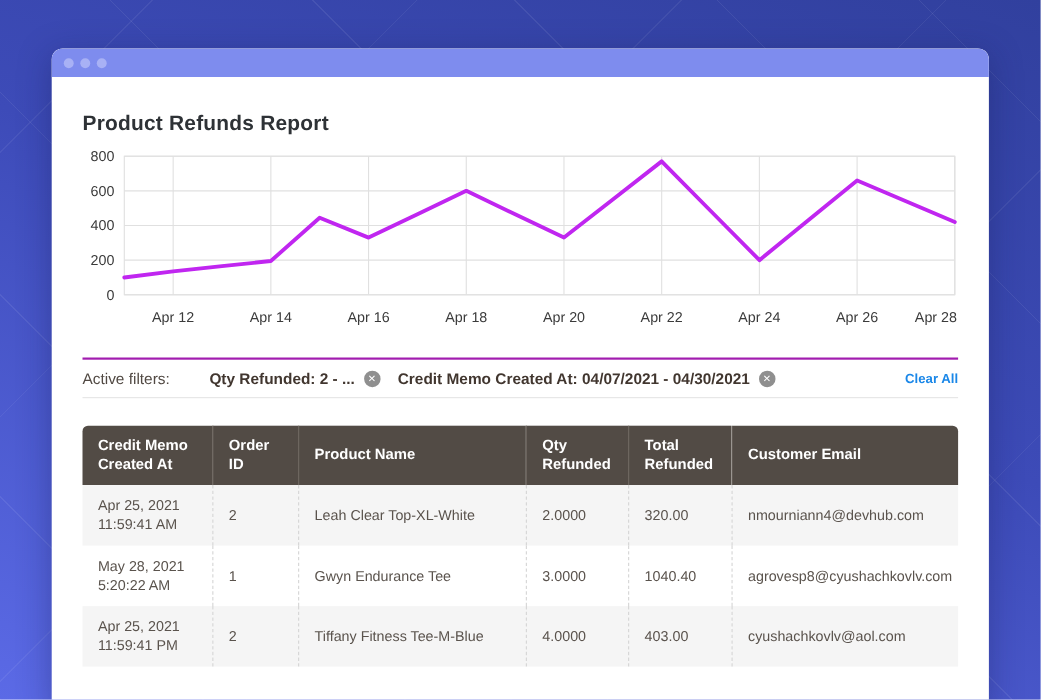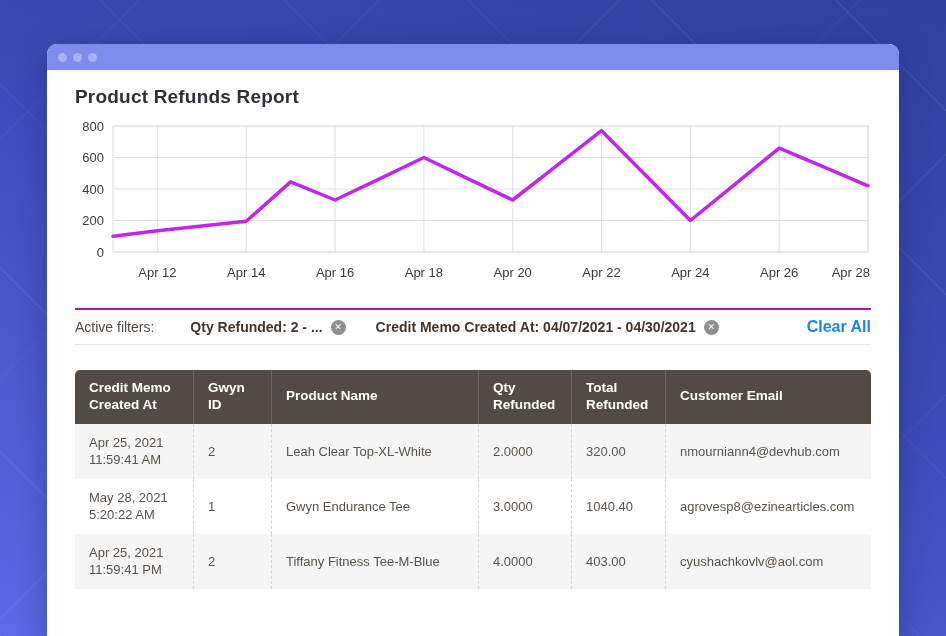--- a/index.html
+++ b/index.html
@@ -18,41 +18,41 @@
     box-shadow:0 6px 30px rgba(20,25,80,0.35);
     overflow:hidden;
   }
   .titlebar {
     height:26px; background:#7e8cee; border-radius:10px 10px 0 0;
     display:flex; align-items:center; padding-left:11px; gap:6px;
   }
   .dot { width:9px; height:9px; border-radius:50%; background:#a8b1f5; }
   .content { padding:0 28px; }
   .report-title {
-    margin-top:16px; font-size:19px; font-weight:bold; color:#2e3236;
+    margin-top:32px; font-size:19px; font-weight:bold; color:#2e3236;
     letter-spacing:0.2px;
   }
   .chart-wrap { margin-top:8px; }
   .axis-label { font-family:"Liberation Sans","DejaVu Sans",sans-serif; font-size:13px; fill:#3b3b3b; }
   
   .filter-bar {
     margin-top:16px; border-top:2px solid #a21caf; border-bottom:1px solid #e5e5e5;
     height:37px; display:flex; align-items:center; font-size:14px; color:#514943;
   }
   .filter-label { margin-right:36px; }
-  .chip { display:flex; align-items:center; gap:8px; margin-right:30px; }
+  .chip { display:flex; align-items:center; gap:8px; margin-right:16px; }
   .chip-text { font-weight:bold; color:#41362f; }
   .chip-close {
     width:15px; height:15px; border-radius:50%; background:#8f8f8f; border:none;
     color:#ffffff; font-size:9px; line-height:15px; text-align:center; cursor:pointer;
     display:inline-block; padding:0; flex:0 0 auto;
   }
   .clear-all {
     margin-left:auto; font-weight:bold; color:#1a87e8; background:none; border:none;
-    font-size:16px; cursor:pointer; font-family:inherit;
+    font-size:12px; cursor:pointer; font-family:inherit;
   }
   
   table.grid { width:100%; border-collapse:separate; border-spacing:0; margin-top:25px; table-layout:fixed; }
   table.grid th {
     background:#524b45; color:#ffffff; font-size:13.5px; font-weight:bold;
     text-align:left; padding:10px 14px; vertical-align:middle; line-height:1.25;
     border-left:1px solid #6f6861;
   }
   table.grid th:first-child { border-left:none; border-top-left-radius:5px; }
   table.grid th:last-child { border-top-right-radius:5px;margin-top:16px; }
@@ -135,21 +135,21 @@
         <col class="c-date">
           <col class="c-order">
           <col class="c-product">
         <col class="c-qty">
           <col class="c-total">
           <col class="c-email">
       </colgroup>
       <thead>
         <tr>
           <th>Credit Memo Created At</th>
-          <th>Gwyn ID</th>
+          <th>Order ID</th>
           <th>Product Name</th>
           <th>Qty Refunded</th>
           <th>Total Refunded</th>
           <th>Customer Email</th>
         </tr>
       </thead>
       <tbody>
         <tr class="alt">
           <td><span>Apr 25, 2021</span><br><span>11:59:41 AM</span></td>
           <td>2</td>
@@ -157,21 +157,21 @@
           <td>2.0000</td>
           <td>320.00</td>
           <td>nmourniann4@devhub.com</td>
         </tr>
         <tr>
           <td><span>May 28, 2021</span><br><span>5:20:22 AM</span></td>
           <td>1</td>
           <td>Gwyn Endurance Tee</td>
           <td>3.0000</td>
           <td>1040.40</td>
-          <td>agrovesp8@ezinearticles.com</td>
+          <td>agrovesp8@cyushachkovlv.com</td>
         </tr>
         <tr class="alt">
           <td><span>Apr 25, 2021</span><br><span>11:59:41 PM</span></td>
           <td>2</td>
           <td>Tiffany Fitness Tee-M-Blue</td>
           <td>4.0000</td>
           <td>403.00</td>
           <td>cyushachkovlv@aol.com</td>
         </tr>
       </tbody>

